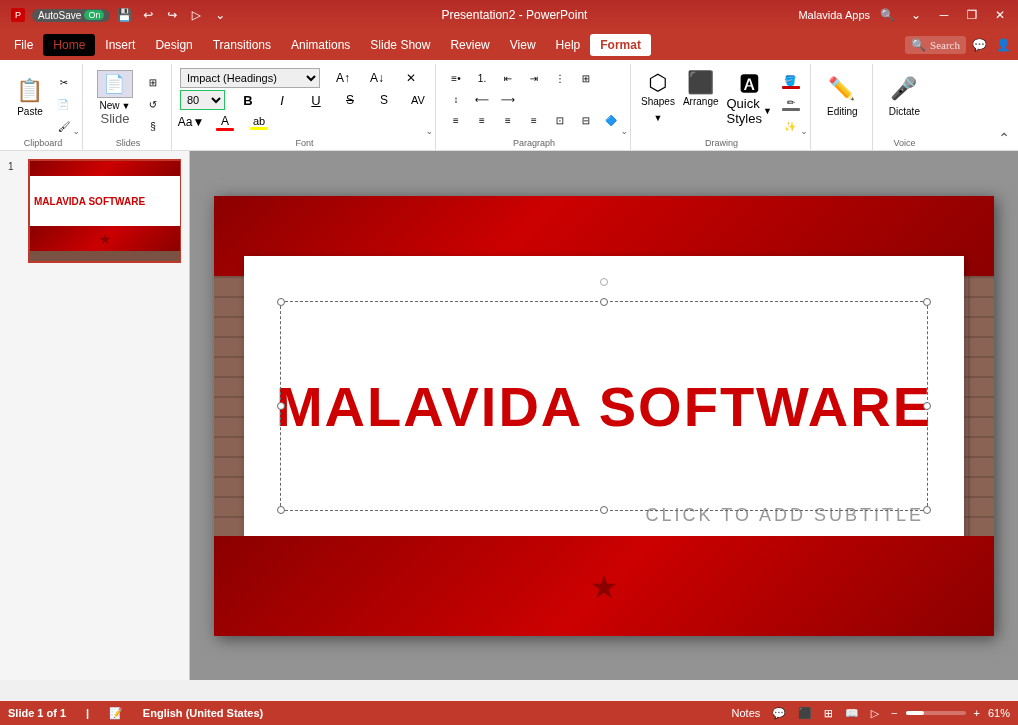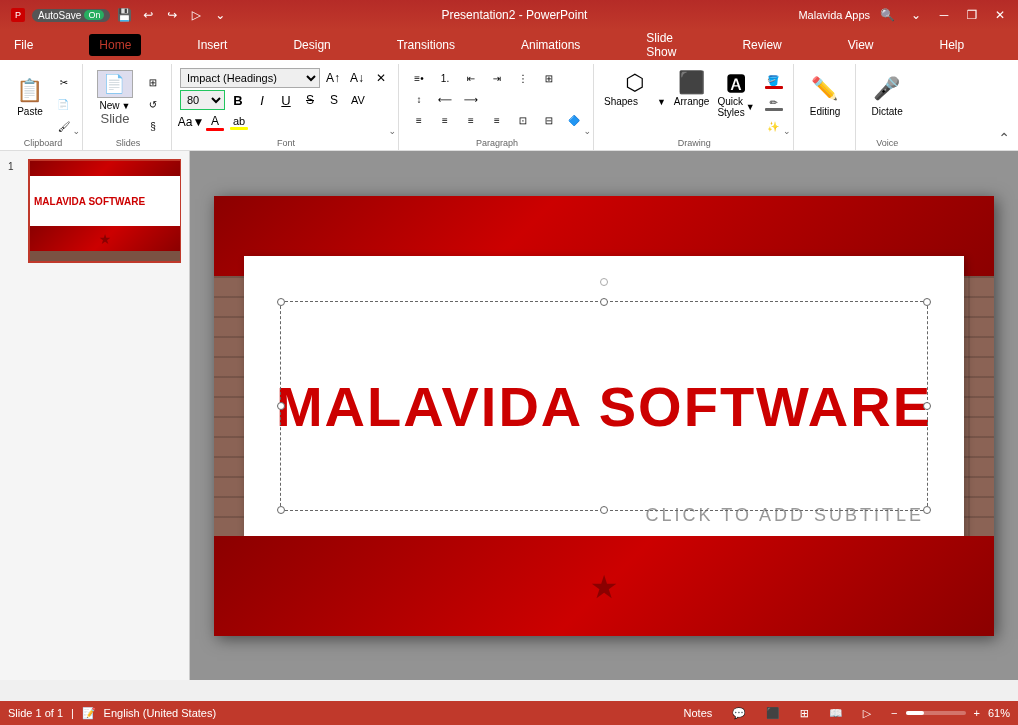--- a/index.html
+++ b/index.html
@@ -23,21 +23,20 @@
 
     
     #menu-bar {
       height: 30px;
       background: #c0392b;
       display: flex;
       align-items: center;
       padding: 0 4px;
       color: white;
       font-size: 12px;
-      gap: 46px;
     }
     .menu-item {
       padding: 4px 10px;
       cursor: pointer;
       border-radius: 3px;
     }
     .menu-item.active { background: #000000; color: #c0392b; }
 
     
     #ribbon {
@@ -94,21 +93,21 @@
       border-radius: 2px;
       font-size: 10px;
       min-width: 24px;
       height: 20px;
     }
 
     .icon-large { font-size: 22px; line-height: 1; }
 
     
     .font-section { display: flex; flex-direction: column; gap: 2px; }
-    .font-row { display: flex; align-items: center; gap: 2px; }
+    .font-row { display: flex; align-items: center; gap: 12px; }
 
     select.font-name {
       width: 140px;
       height: 20px;
       font-size: 11px;
       border: 1px solid #aaa;
       padding: 0 2px;
     }
     select.font-size {
       width: 45px;
@@ -157,22 +156,22 @@
       height: 24px;
       background: #c0392b;
       display: flex;
       align-items: center;
       justify-content: space-between;
       padding: 0 8px;
       color: white;
       font-size: 11px;
     }
 
-    #status-left { display: flex; align-items: center; gap: 8px; }
-    #status-right { display: flex; align-items: center; gap: 12px; }
+    #status-left { display: flex; align-items: center; gap: 20px; font-weight: bold; }
+    #status-right { display: flex; align-items: center; gap: 4px; }
 
     .status-btn { padding: 1px 4px; cursor: pointer; border-radius: 2px; }
 
     
     #main-area {
       display: flex;
       height: calc(725px - 30px - 30px - 112px - 24px);
       background: #939393;
     }
 
@@ -524,33 +523,33 @@
         </div>
       </div>
       <div class="group-label">Paragraph</div>
       <div class="group-expander">⌄</div>
     </div>
 
     <div class="ribbon-group" style="min-width:140px;">
       <div class="drawing-group">
         <div class="drawing-btn">
           <div style="font-size:22px;">⬡</div>
-          <div style="display:flex;align-items:center;gap:19px;">
+          <div style="display:flex;align-items:center;gap:6px;flex-direction:column;">
             <span>Shapes</span>
             <span style="font-size:9px;">▼</span>
           </div>
         </div>
         <div class="drawing-btn">
           <div style="font-size:22px;">⬛</div>
           <span>Arrange</span>
         </div>
         <div class="drawing-btn">
           <div style="font-size:22px;">🅰</div>
           <div style="display:flex;align-items:center;gap:1px;">
-            <span style="font-size:10px;">Quick<br>Styles</span>
+            <span style="font-size:13px;">Quick<br>Styles</span>
             <span style="font-size:9px;">▼</span>
           </div>
         </div>
         <div style="display:flex;flex-direction:column;gap:2px;padding-top:4px;">
           <div class="ribbon-btn-small">
             <div style="display:flex;flex-direction:column;align-items:center;">
               <span>🪣</span>
               <div class="color-bar" style="background:#cc0000;"></div>
             </div>
           </div>

